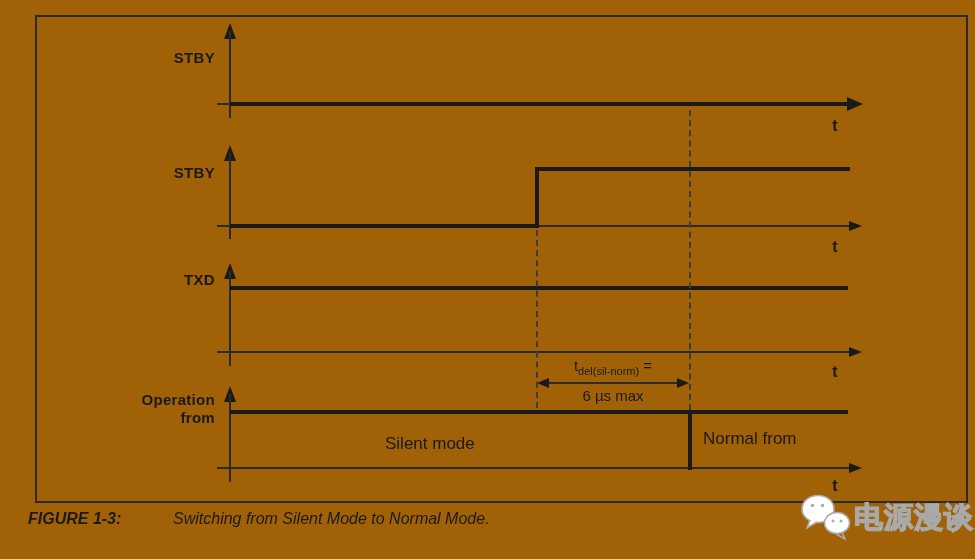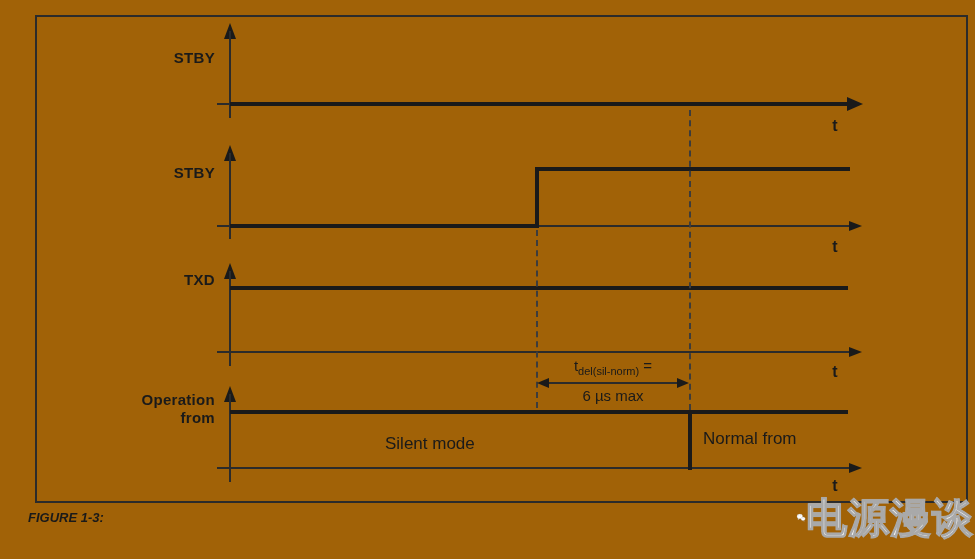--- a/index.html
+++ b/index.html
@@ -78,31 +78,31 @@
     border-right: 12px solid #1a1a1a;
   }
   .meas-head-r {
     width: 0; height: 0; left: 677px; top: 378px;
     border-top: 5px solid transparent;
     border-bottom: 5px solid transparent;
     border-left: 12px solid #1a1a1a;
   }
 
   
-  .caption { top: 510px; font-size: 13px; font-style: italic; }
+  .caption { top: 510px; font-size: 16px; font-style: italic; }
   .caption-label { left: 28px; font-weight: bold; }
   .caption-text { left: 173px; }
 
   
   .watermark {
     left: 796px; top: 487px; width: 178px; height: 62px;
     display: flex; align-items: center;
   }
   .wm-text {
-    font-size: 41px; font-weight: bold; letter-spacing: 1px;
+    font-size: 29px; font-weight: bold; letter-spacing: 1px;
     color: #ffffff;
     -webkit-text-stroke: 1.2px #a9a9a9;
     text-shadow: 0 0 1px #bbbbbb;
     white-space: nowrap;
   }
 </style>
 </head>
 <body>
 
 <div id="stage">
@@ -155,20 +155,21 @@
   <div class="abs delaytext" style="top:357px">
     <span>t</span><sub>del(sil-norm)</sub>
     <span>=</span>
   </div>
   <div class="abs meas-line"></div>
   <div class="abs meas-head-l"></div>
   <div class="abs meas-head-r"></div>
   <div class="abs delaytext" style="top:387px">6 µs max</div>
 
   <div class="abs caption caption-label">FIGURE 1-3:</div>
+  <div class="abs caption caption-text">Switching from Silent Mode to Normal Mode.</div>
 
   <div class="abs watermark">
     <svg width="58" height="56" viewBox="0 0 58 56">
       <g fill="#ffffff" stroke="#ababab" stroke-width="1.6">
         <ellipse cx="22" cy="19" rx="16" ry="13.5"></ellipse>
         <path d="M14 30 L11 38 L21 32 Z" stroke="none" fill="#ffffff"></path>
         <path d="M14 30 L11 38 L21 32" fill="none"></path>
         <ellipse cx="41" cy="33" rx="12.5" ry="10.5"></ellipse>
         <path d="M46 42 L49 49 L40 44" fill="none"></path>
       </g>

